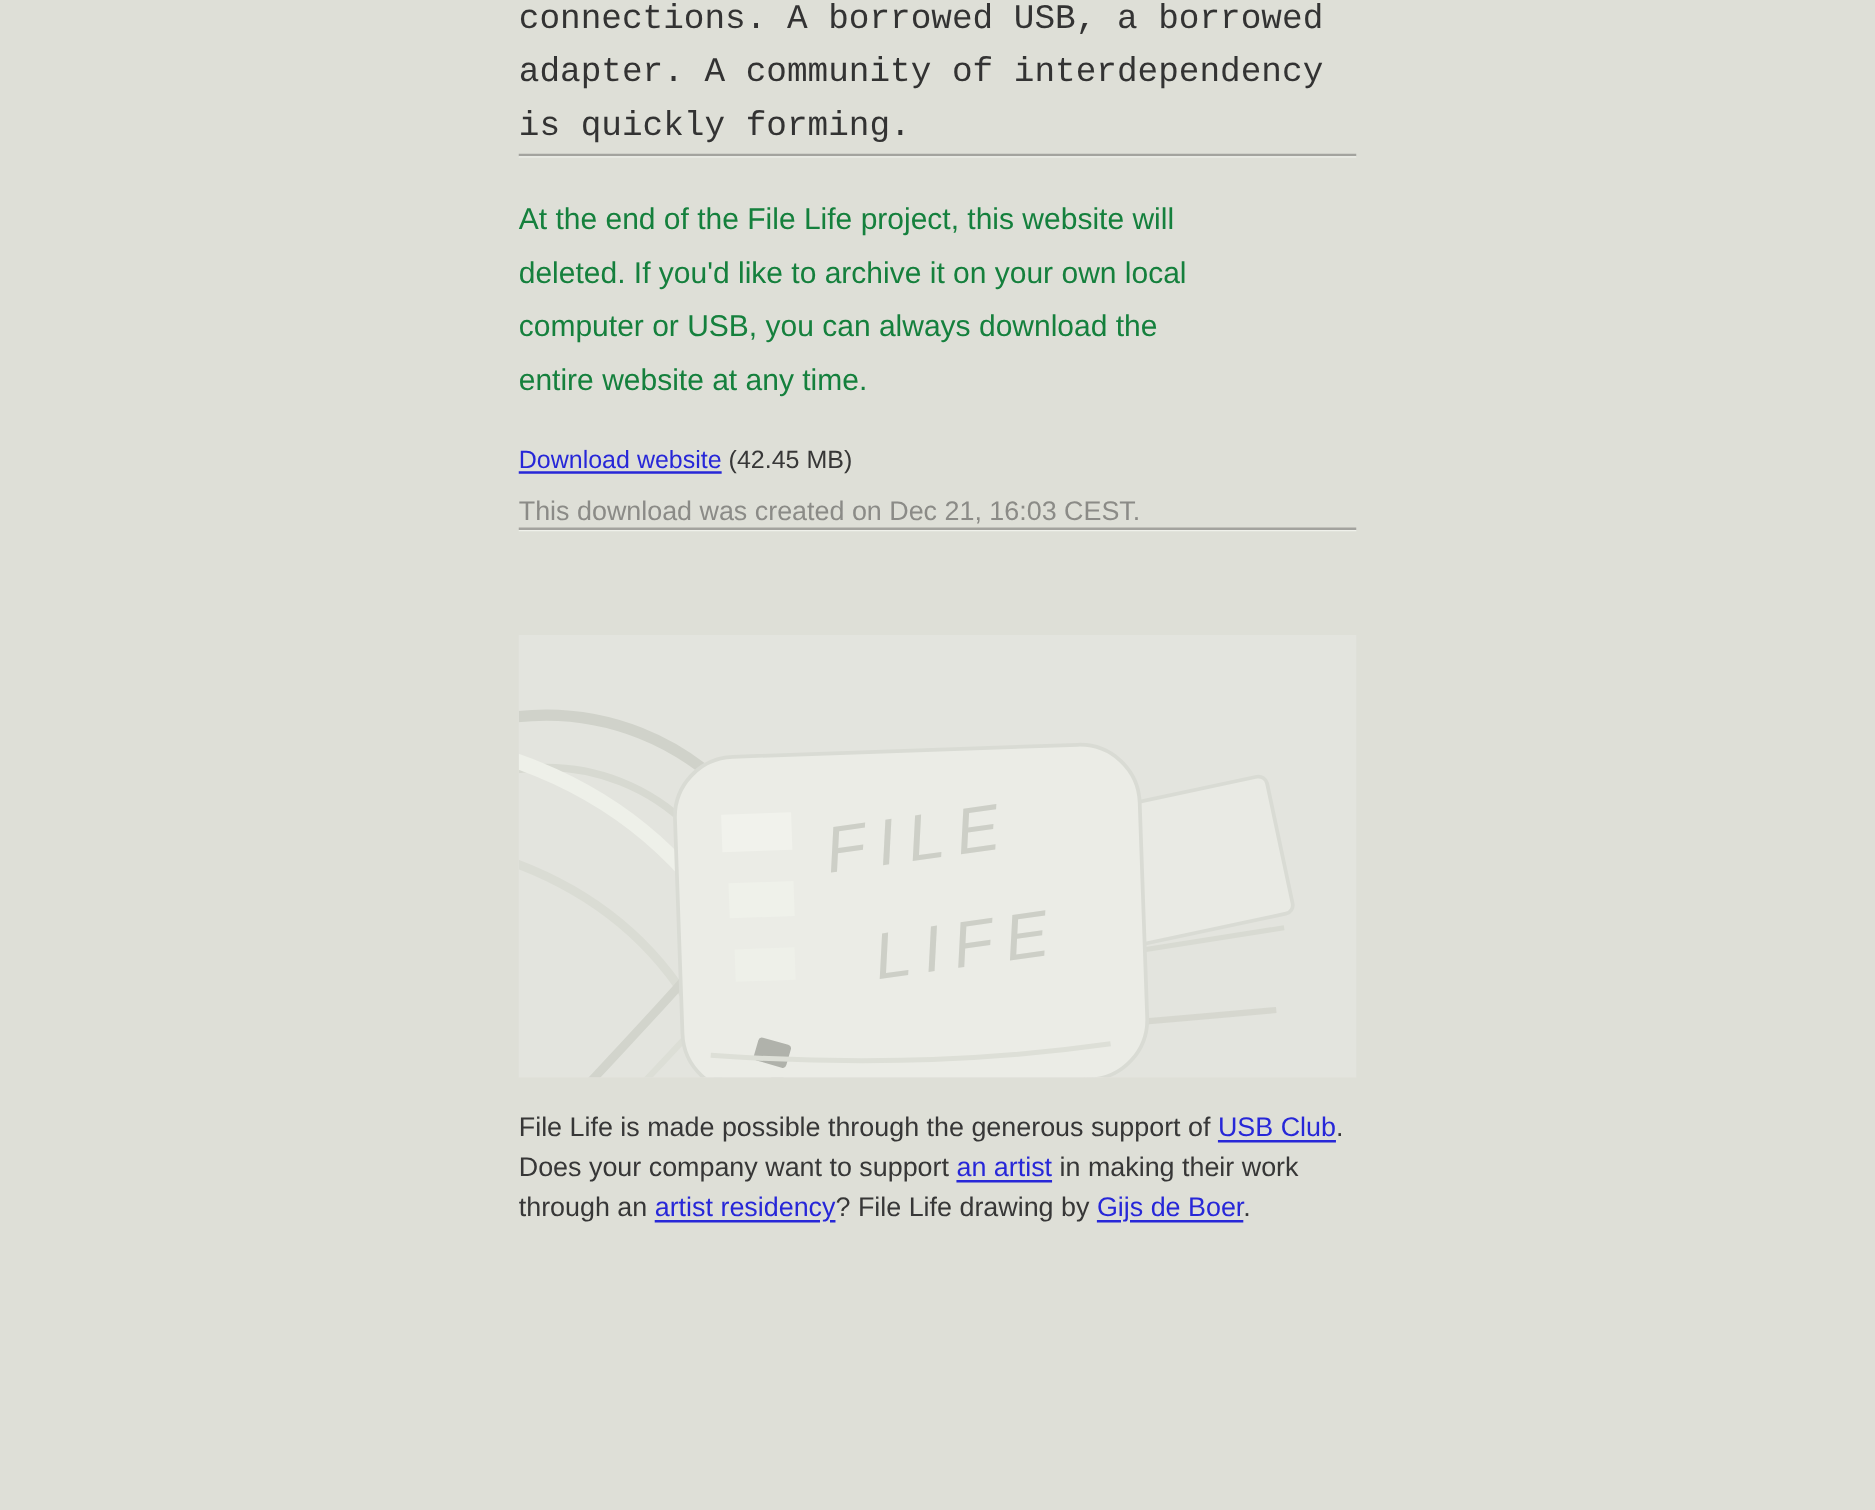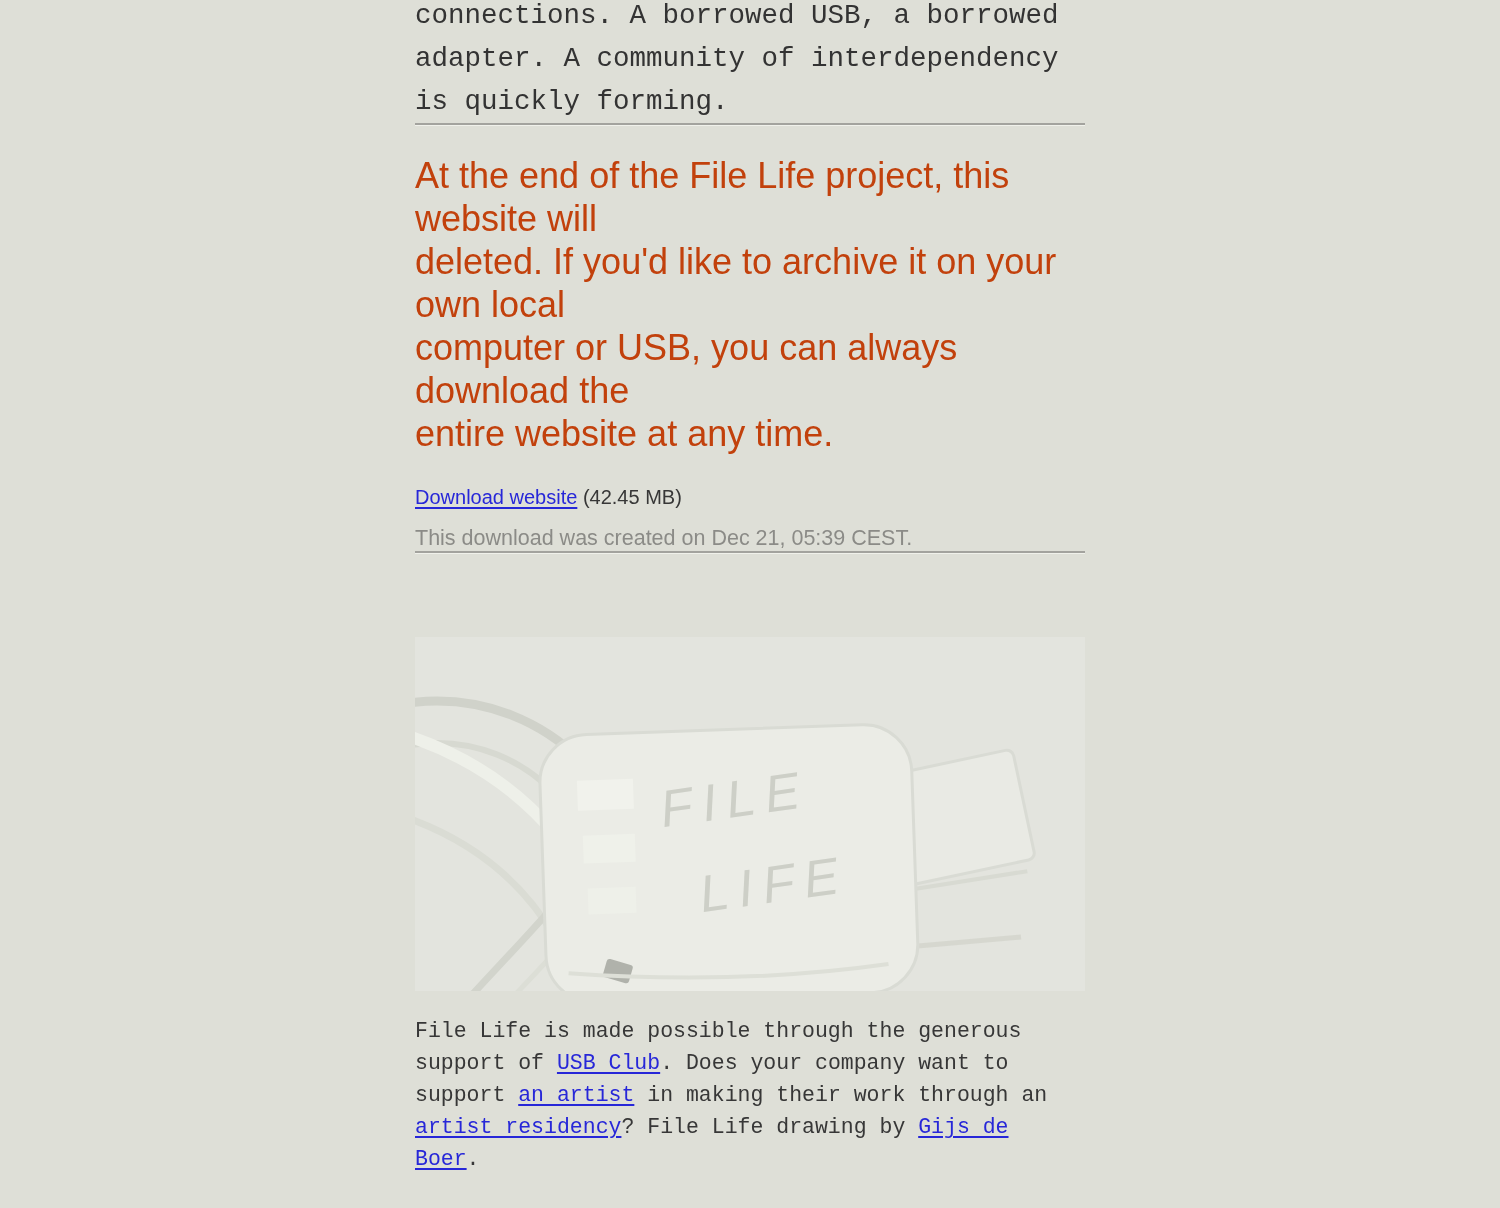--- a/index.html
+++ b/index.html
@@ -30,23 +30,23 @@
     border: none;
     border-top: 2px solid #a3a39e;
     border-bottom: 1px solid #f0f1eb;
     height: 0;
     margin: 0;
   }
   .divider-1 { margin-top: 139px; }
   .divider-2 { margin-top: 60px; }
   .archive-paragraph {
     margin: 28px 0 0 0;
-    font-size: 36px;
+    font-size: 24px;
     line-height: 43px;
-    color: #c2410c;
+    color: #15803d;
     white-space: pre-line;
   }
   .download-line {
     margin: 24px 0 0 0;
     font-size: 20px;
     line-height: 36px;
     color: #373737;
   }
   a {
     color: #2727d8;
@@ -66,21 +66,20 @@
     width: 670px;
     height: 354px;
     background: #e3e4de;
     overflow: hidden;
   }
   .footer-credits {
     margin: 24px 0 0 0;
     font-size: 21.5px;
     line-height: 32px;
     color: #373737;
-    font-family: Liberation Mono, monospace;
   }
   .footer-credits a {
     text-decoration-thickness: 1.5px;
   }
 </style>
 </head>
 <body>
 
 <div class="container">
 
@@ -90,21 +89,21 @@
 
   <hr class="section-divider divider-1">
 
   <p class="archive-paragraph">At the end of the File Life project, this website will
 deleted. If you'd like to archive it on your own local
 computer or USB, you can always download the
 entire website at any time.</p>
 
   <p class="download-line"><a href="#">Download website</a> <span>(42.45 MB)</span></p>
 
-  <p class="download-note">This download was created on Dec 21, 05:39 CEST.</p>
+  <p class="download-note">This download was created on Dec 21, 16:03 CEST.</p>
 
   <hr class="section-divider divider-2">
 
   <div class="photo-frame">
     <svg width="670" height="354" viewBox="0 0 670 354" xmlns="http://www.w3.org/2000/svg">
       <rect width="670" height="354" fill="#e3e4de"></rect>
 
       <g fill="none">
         <circle cx="22" cy="268" r="204" stroke="#d0d2ca" stroke-width="9"></circle>
         <circle cx="22" cy="268" r="162" stroke="#d7d9d1" stroke-width="6"></circle>

